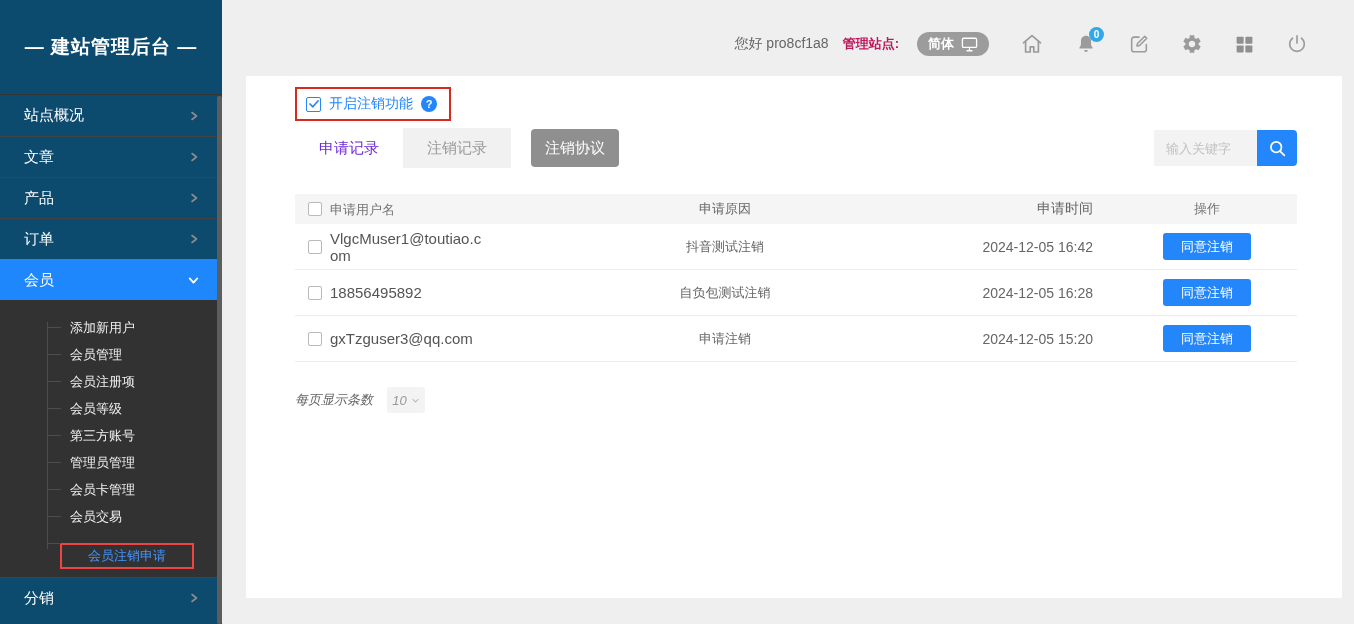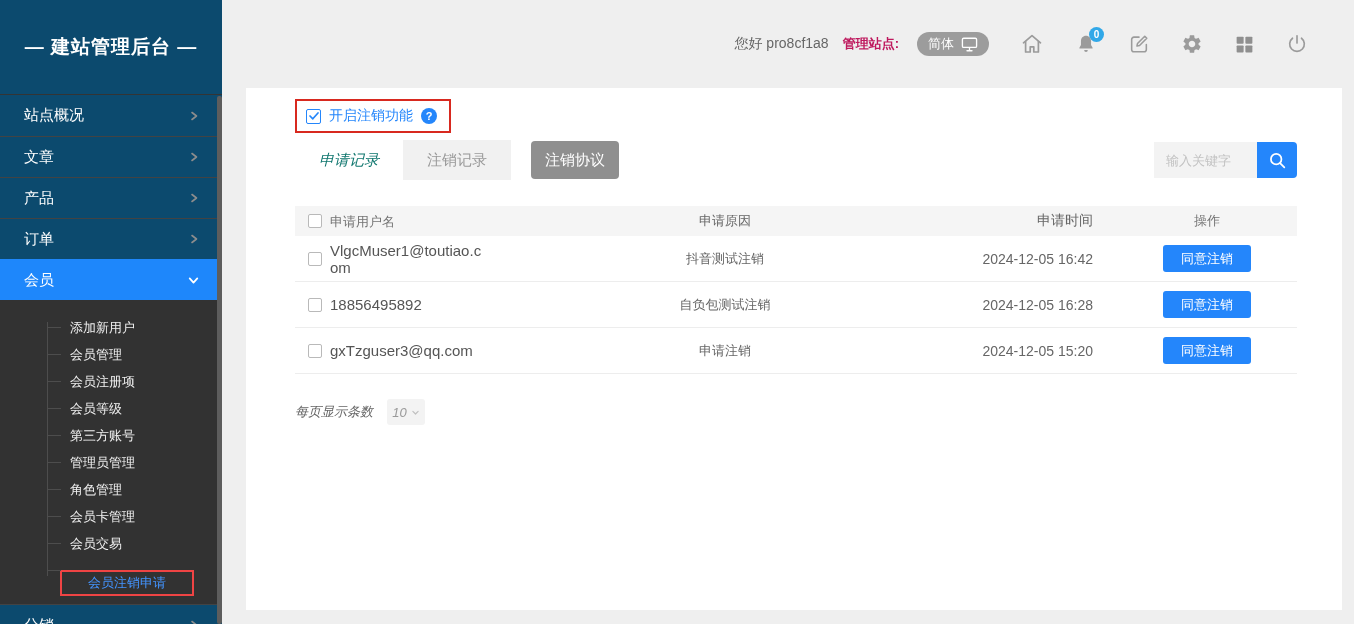--- a/index.html
+++ b/index.html
@@ -54,31 +54,31 @@
     position:absolute; left:222px; right:0; top:0; height:88px;
     display:flex; align-items:center; justify-content:flex-end;
     padding-right:46px;
   }
   .greeting { font-size:14px; color:#666; }
   .site-label { font-size:13px; color:#be185d; font-weight:bold; margin-left:14px; }
   .lang-pill {
     margin-left:18px; height:24px; border-radius:12px; background:#9c9c9c;
     display:flex; align-items:center; gap:7px; padding:0 11px; cursor:pointer;
   }
-  .lang-pill span { color:#fff; font-size:13px; font-weight:normal; }
+  .lang-pill span { color:#fff; font-size:13px; font-weight:bold; }
   .topbar-icons { display:flex; align-items:center; margin-left:31px; gap:31px; }
   .icon-btn { position:relative; display:flex; cursor:pointer; }
   .bell-badge {
     position:absolute; top:-6px; right:-7px; min-width:15px; height:15px;
     background:#31a8e8; border-radius:50%; color:#fff; font-size:10px;
     display:flex; align-items:center; justify-content:center; font-weight:bold;
   }
   
   .panel {
-    position:absolute; left:246px; top:88px; width:1096px; height:522px;
+    position:absolute; left:246px; top:76px; width:1096px; height:522px;
     background:#fff; padding:11px 45px 0 49px;
   }
   .toggle-row { display:flex; }
   .toggle-hl {
     display:inline-flex; align-items:center; gap:8px;
     border:2px solid #d8291f; padding:6px 12px 6px 9px;
   }
   .cbx-checked {
     width:15px; height:15px; border:1px solid #2486fb; border-radius:2px;
     background:#fff; display:flex; align-items:center; justify-content:center;
@@ -88,21 +88,21 @@
   .q-icon {
     width:16px; height:16px; border-radius:50%; background:#2486fb; color:#fff;
     font-size:11px; font-weight:bold; display:flex; align-items:center;
     justify-content:center; cursor:pointer;
   }
   .tabs-row { display:flex; align-items:center; margin-top:7px; height:40px; }
   .tab {
     height:40px; padding:0 24px; display:flex; align-items:center;
     font-size:15px; cursor:pointer;
   }
-  .tab.active { background:#fff; color:#0f766e;font-style:italic; }
+  .tab.active { background:#fff; color:#6d28d9; }
   .tab.inactive { background:#f1f1f1; color:#999; }
   .protocol-btn {
     margin-left:20px; height:38px; padding:0 14px; border-radius:4px;
     background:#8f8f8f; color:#fff; font-size:15px; display:flex;
     align-items:center; cursor:pointer;
   }
   .search-group { margin-left:auto; display:flex; }
   .search-input {
     width:103px; height:36px; background:#f3f3f3; border:none; outline:none;
     padding:0 12px; font-size:13px; color:#666;
@@ -210,23 +210,20 @@
     <div class="submenu-item">
         <span>会员等级</span>
       </div>
     <div class="submenu-item">
         <span>第三方账号</span>
       </div>
     <div class="submenu-item">
         <span>管理员管理</span>
       </div>
     <div class="submenu-item">
-        <span>角色管理</span>
-      </div>
-    <div class="submenu-item">
         <span>会员卡管理</span>
       </div>
     <div class="submenu-item">
         <span>会员交易</span>
       </div>
     <div class="submenu-item active">
       <span class="hl-box hl">
         <span>会员注销申请</span>
       </span>
     </div>

